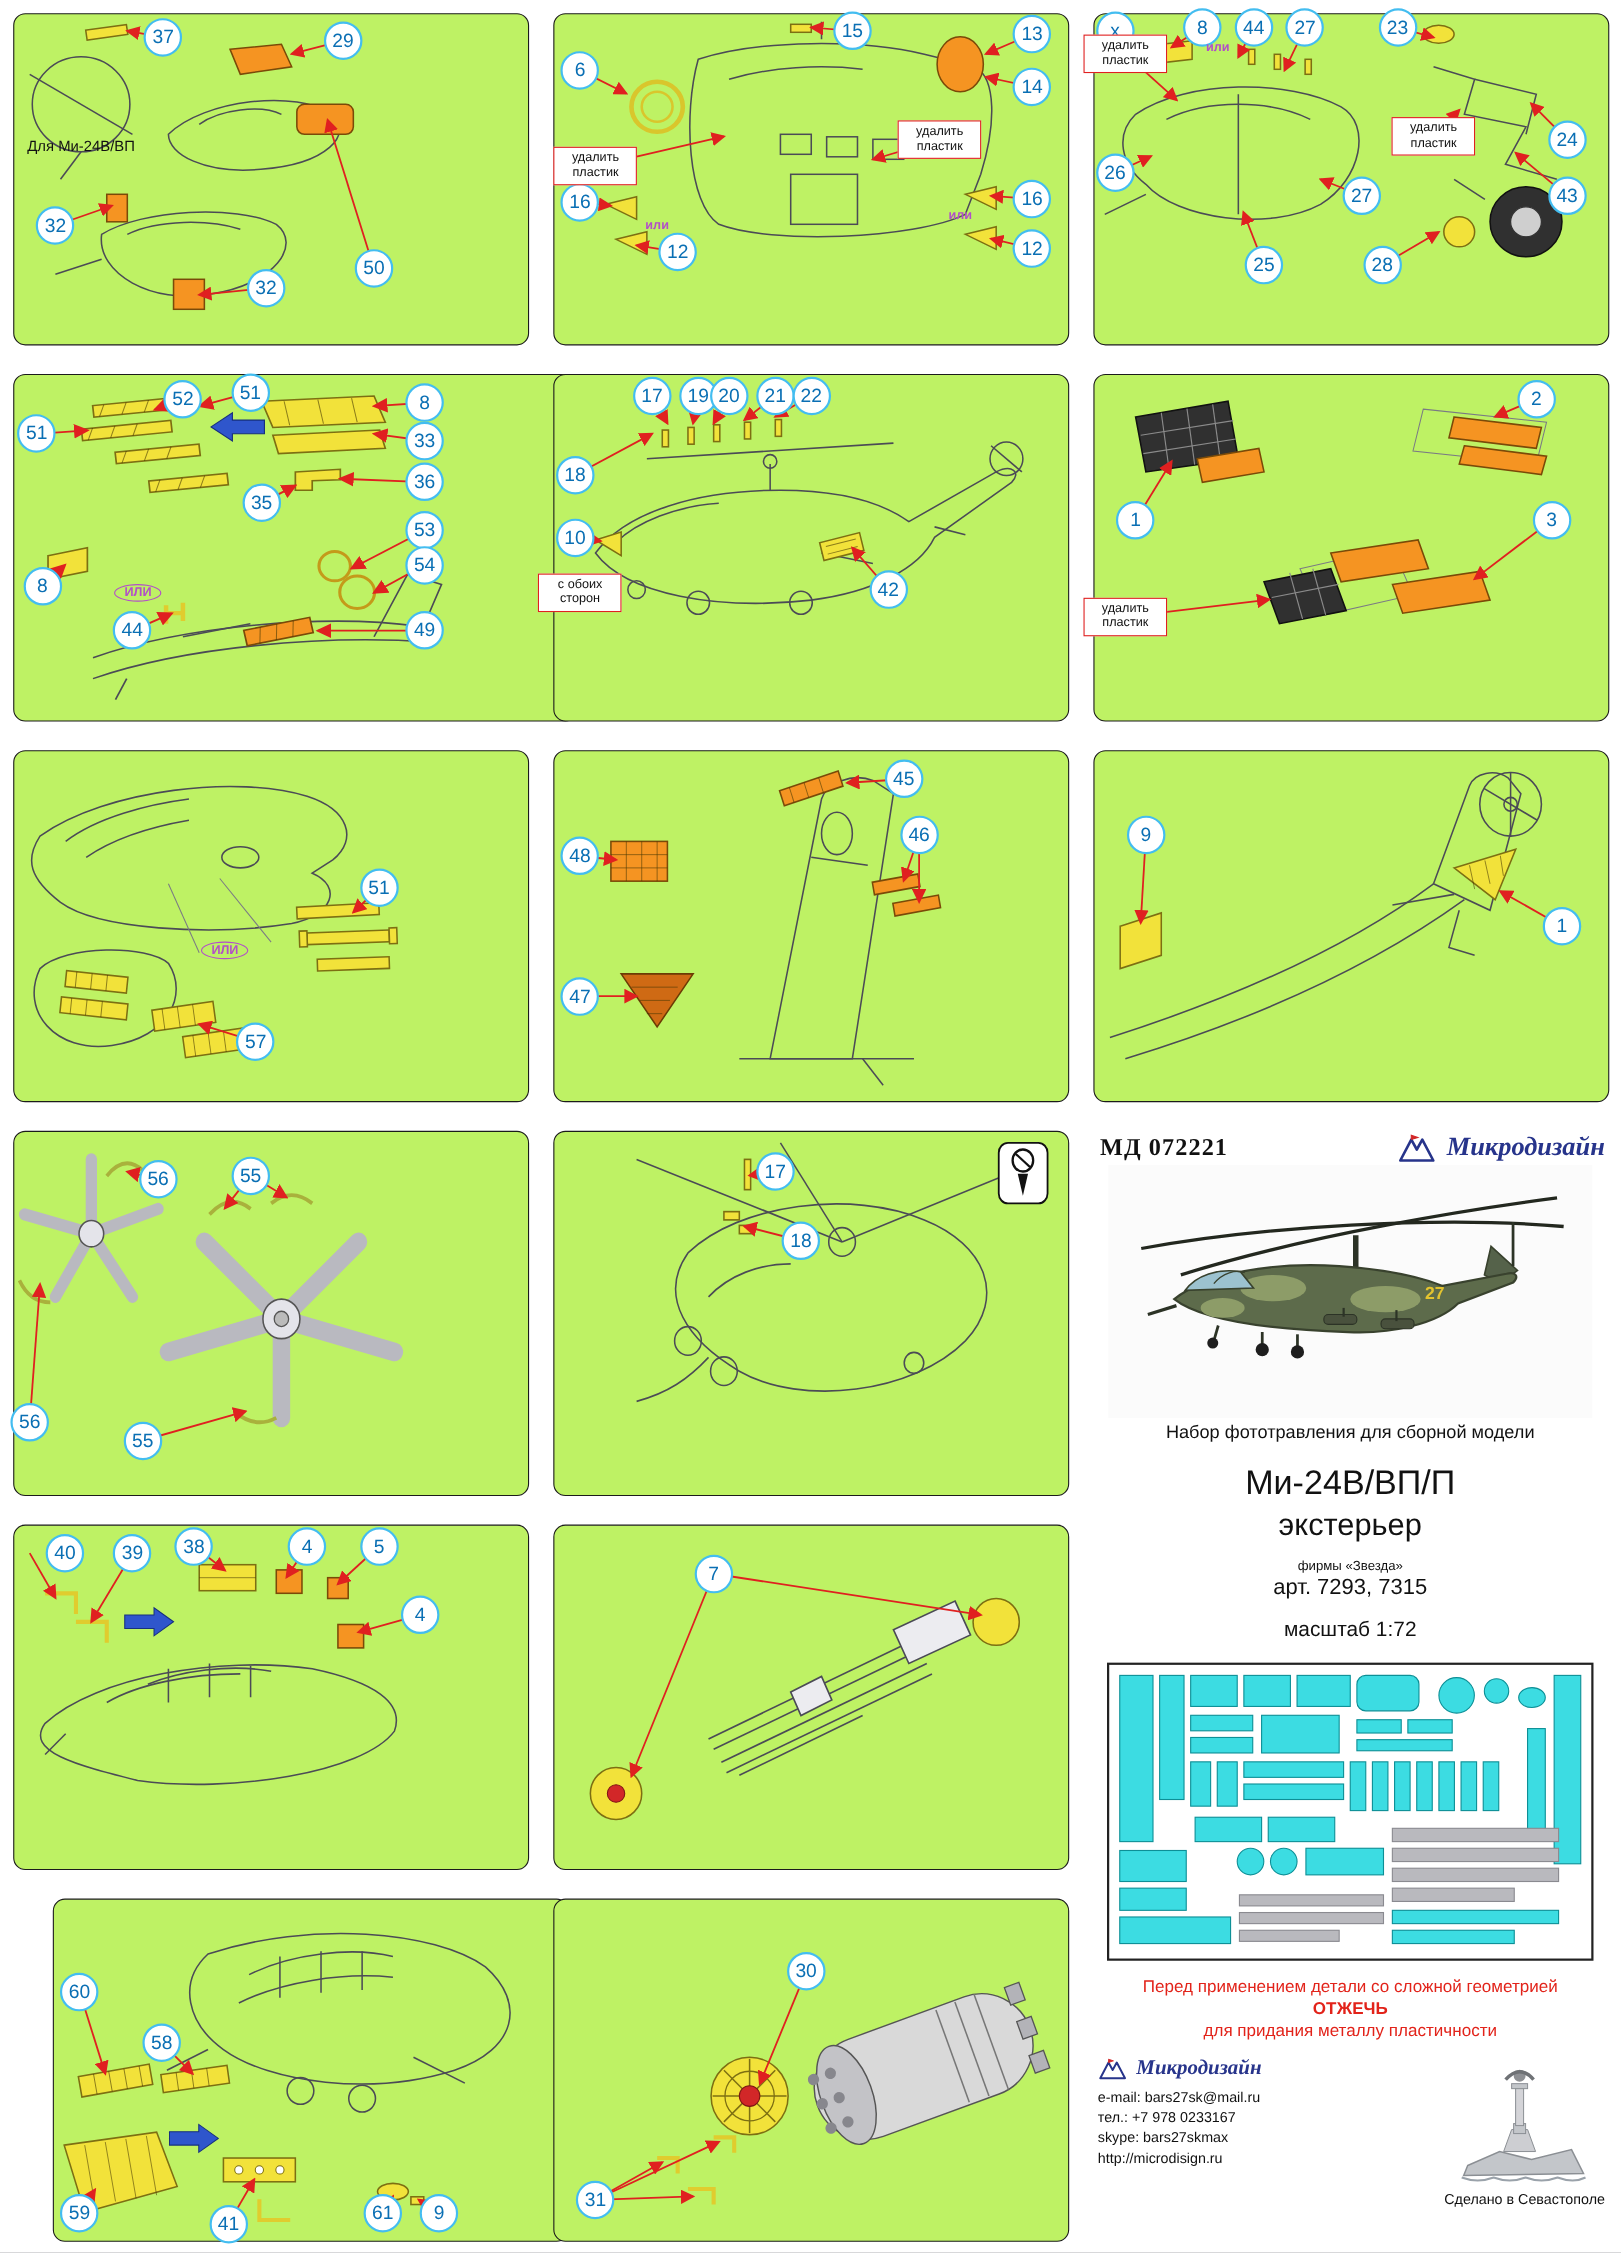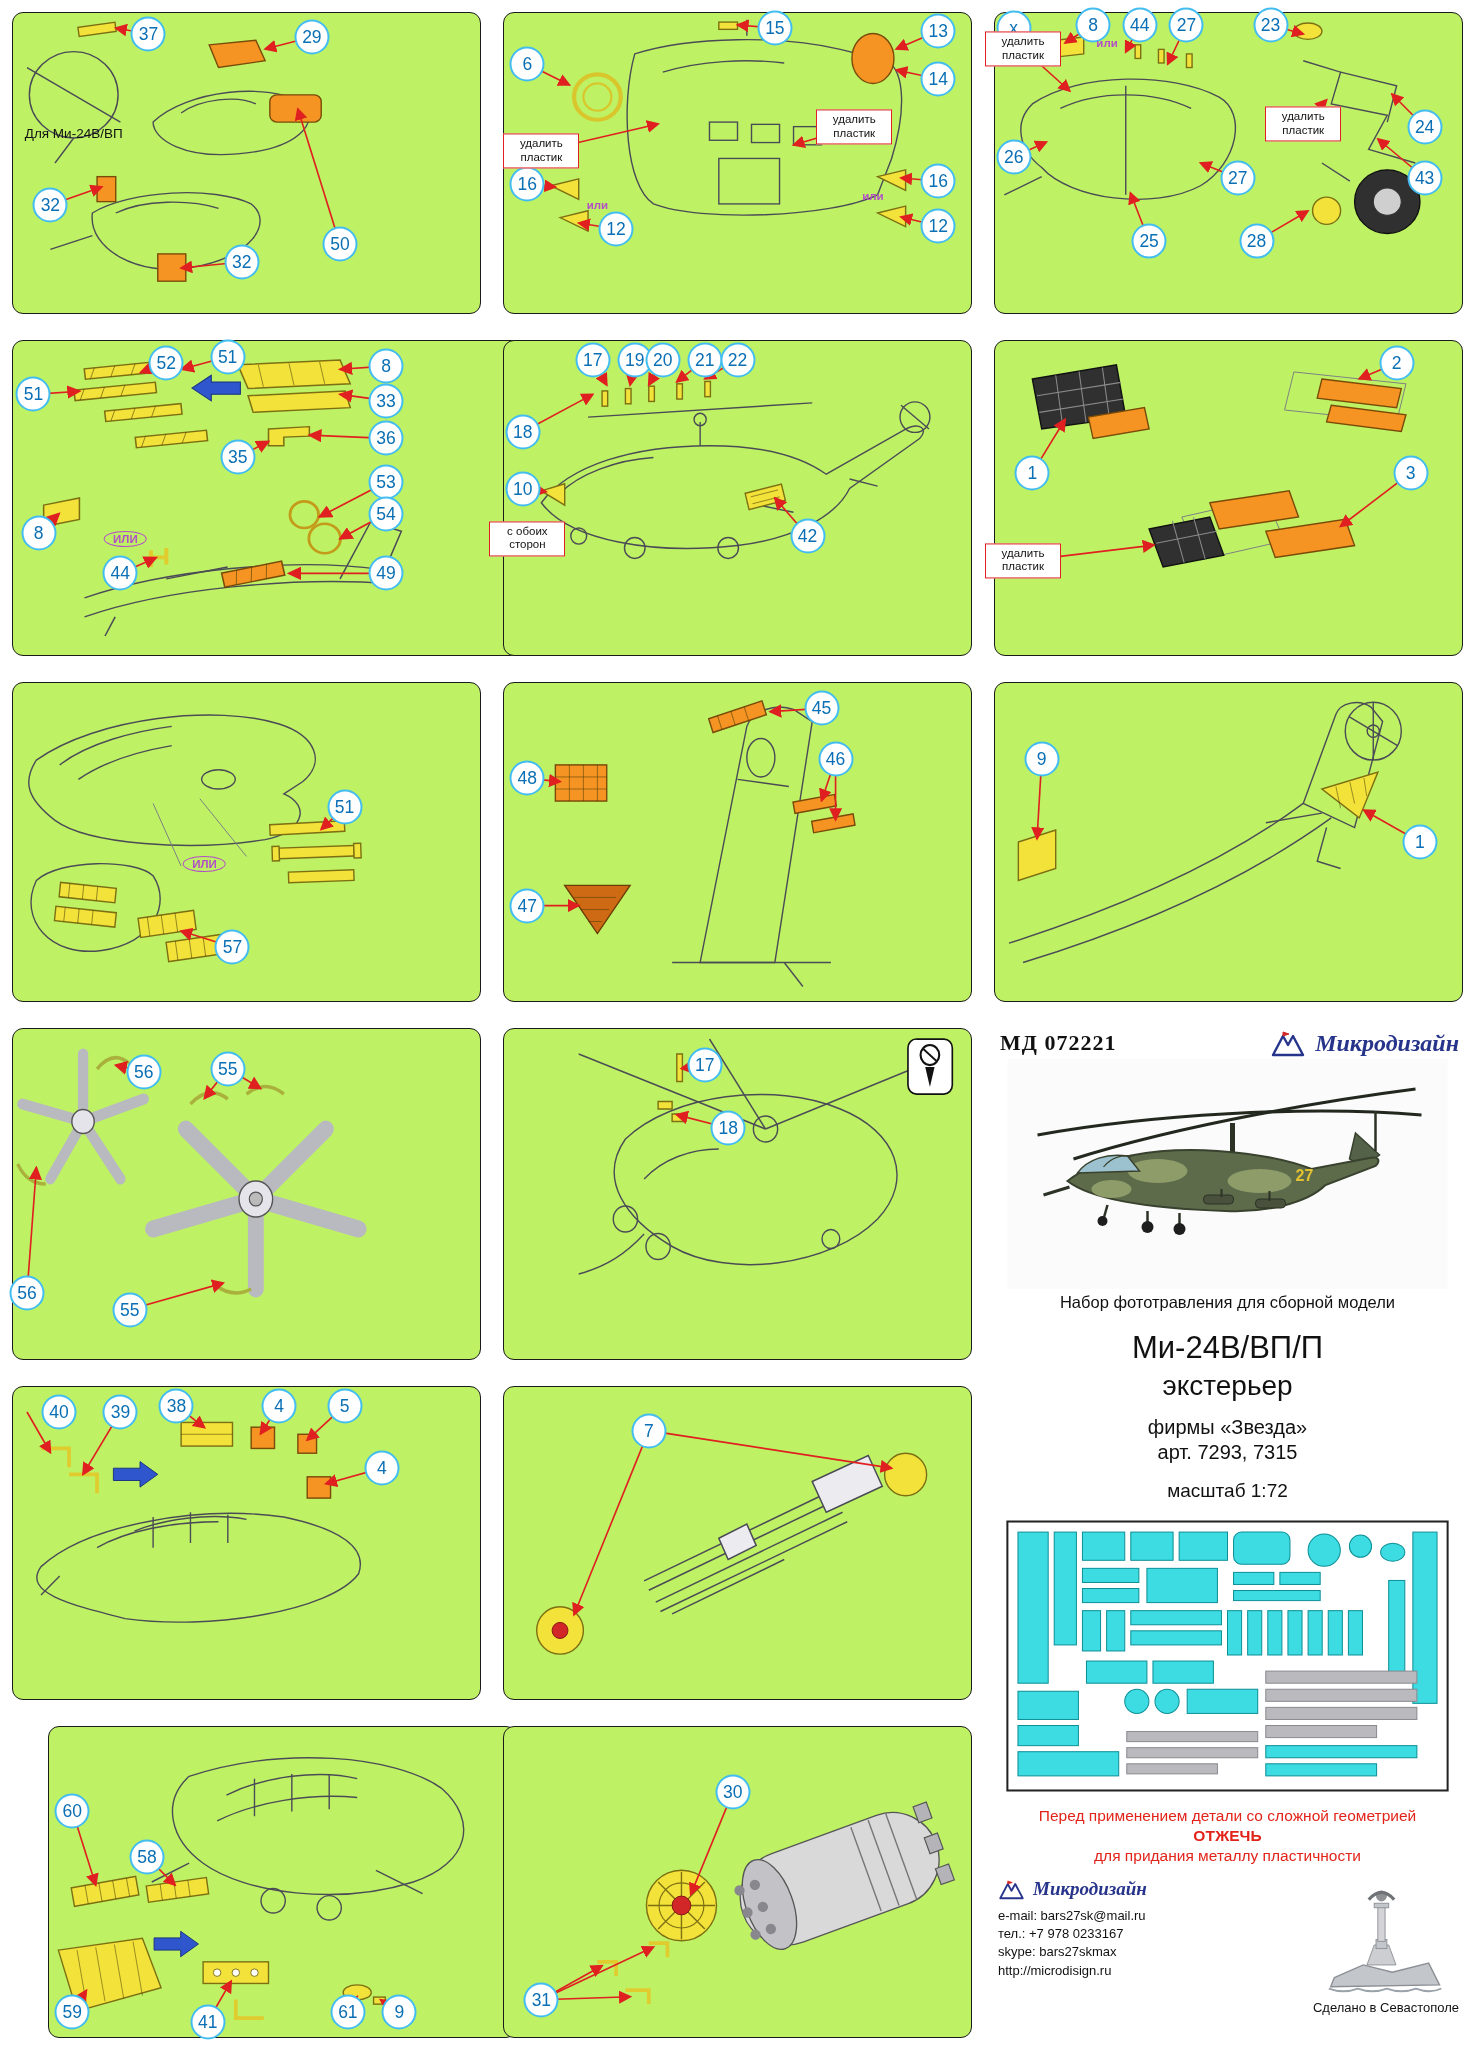--- a/index.html
+++ b/index.html
@@ -41,21 +41,21 @@
   .brandrow{display:flex;justify-content:space-between;align-items:flex-start;padding:2px 2px 0 6px;}
   .code{font-family:"Liberation Serif",serif;font-weight:bold;font-size:22px;letter-spacing:1px;}
   .logo{display:flex;align-items:center;gap:5px;}
   .logotext{font-family:"Liberation Serif",serif;font-weight:bold;font-style:italic;color:#27348b;font-size:24px;}
   .photo{width:100%;height:230px;margin-top:2px;}
   .photo svg{width:100%;height:100%;}
   .caption{text-align:center;font-size:16.5px;margin-top:4px;}
   .titleblock{text-align:center;margin-top:18px;}
   .t1{font-size:31px;}
   .t2{font-size:28px;margin-top:4px;}
-  .t3{font-size:20px;margin-top:14px;}
+  .t3{font-size:12px;margin-top:14px;}
   .t3b{font-size:20px;margin-top:2px;}
   .t4{font-size:19px;margin-top:16px;}
   .fret{width:100%;height:272px;margin-top:18px;}
   .fret svg{width:100%;height:100%;}
   .warning{text-align:center;color:#e2231a;font-size:15.5px;line-height:1.3;margin-top:14px;}
   .wbold{font-weight:bold;}
   .footrow{display:flex;justify-content:space-between;margin-top:10px;}
   .contact{font-size:13px;line-height:1.4;padding-left:4px;}
   .contact .logo{margin-bottom:4px;}
   .contact .logotext{font-size:19px;}

